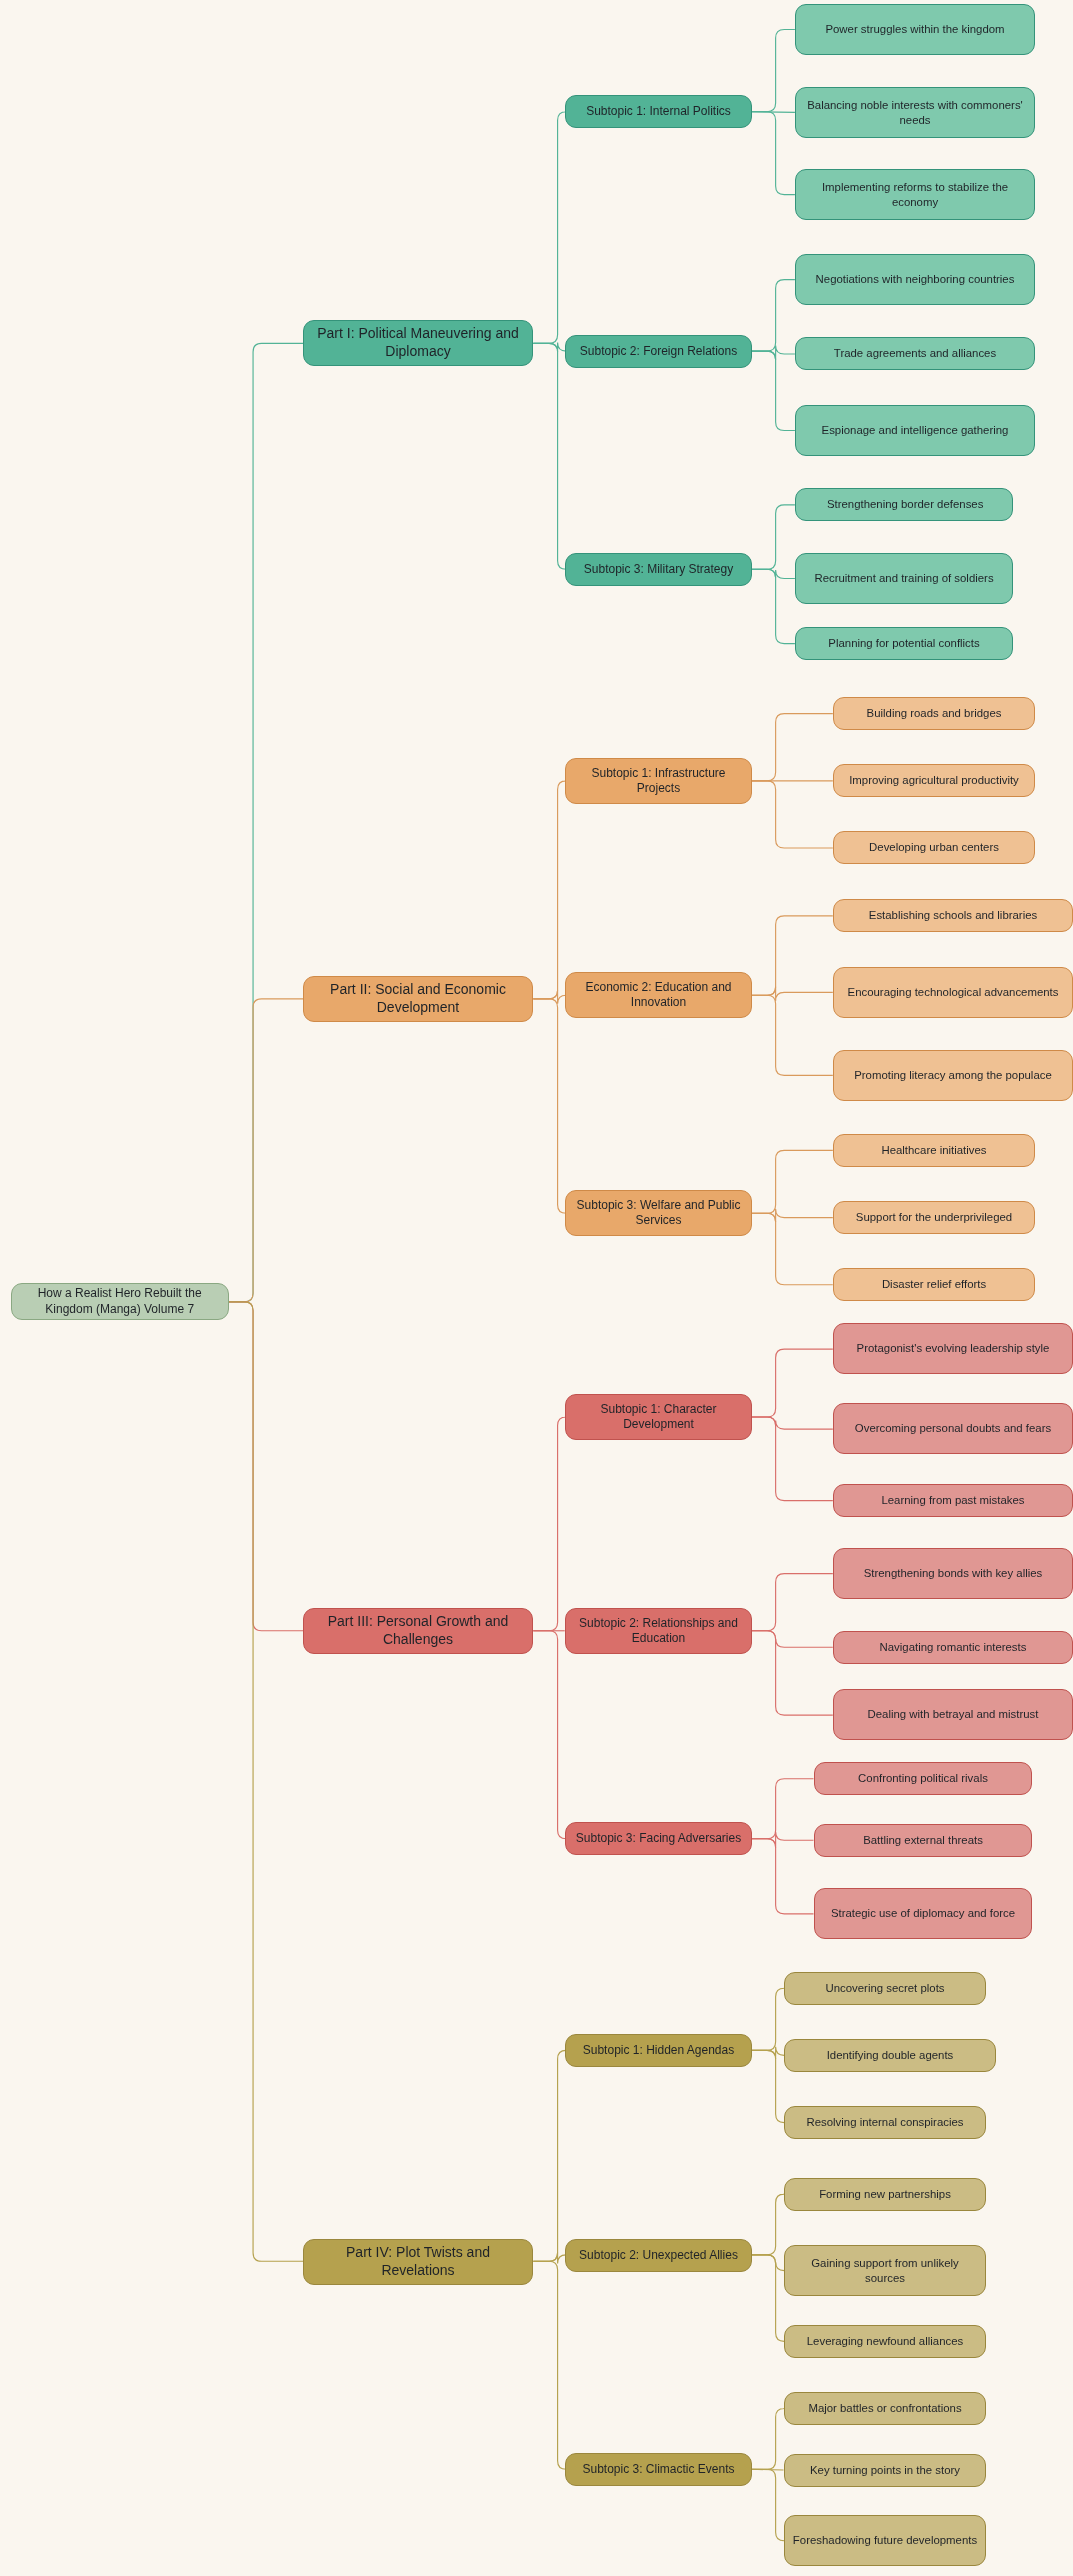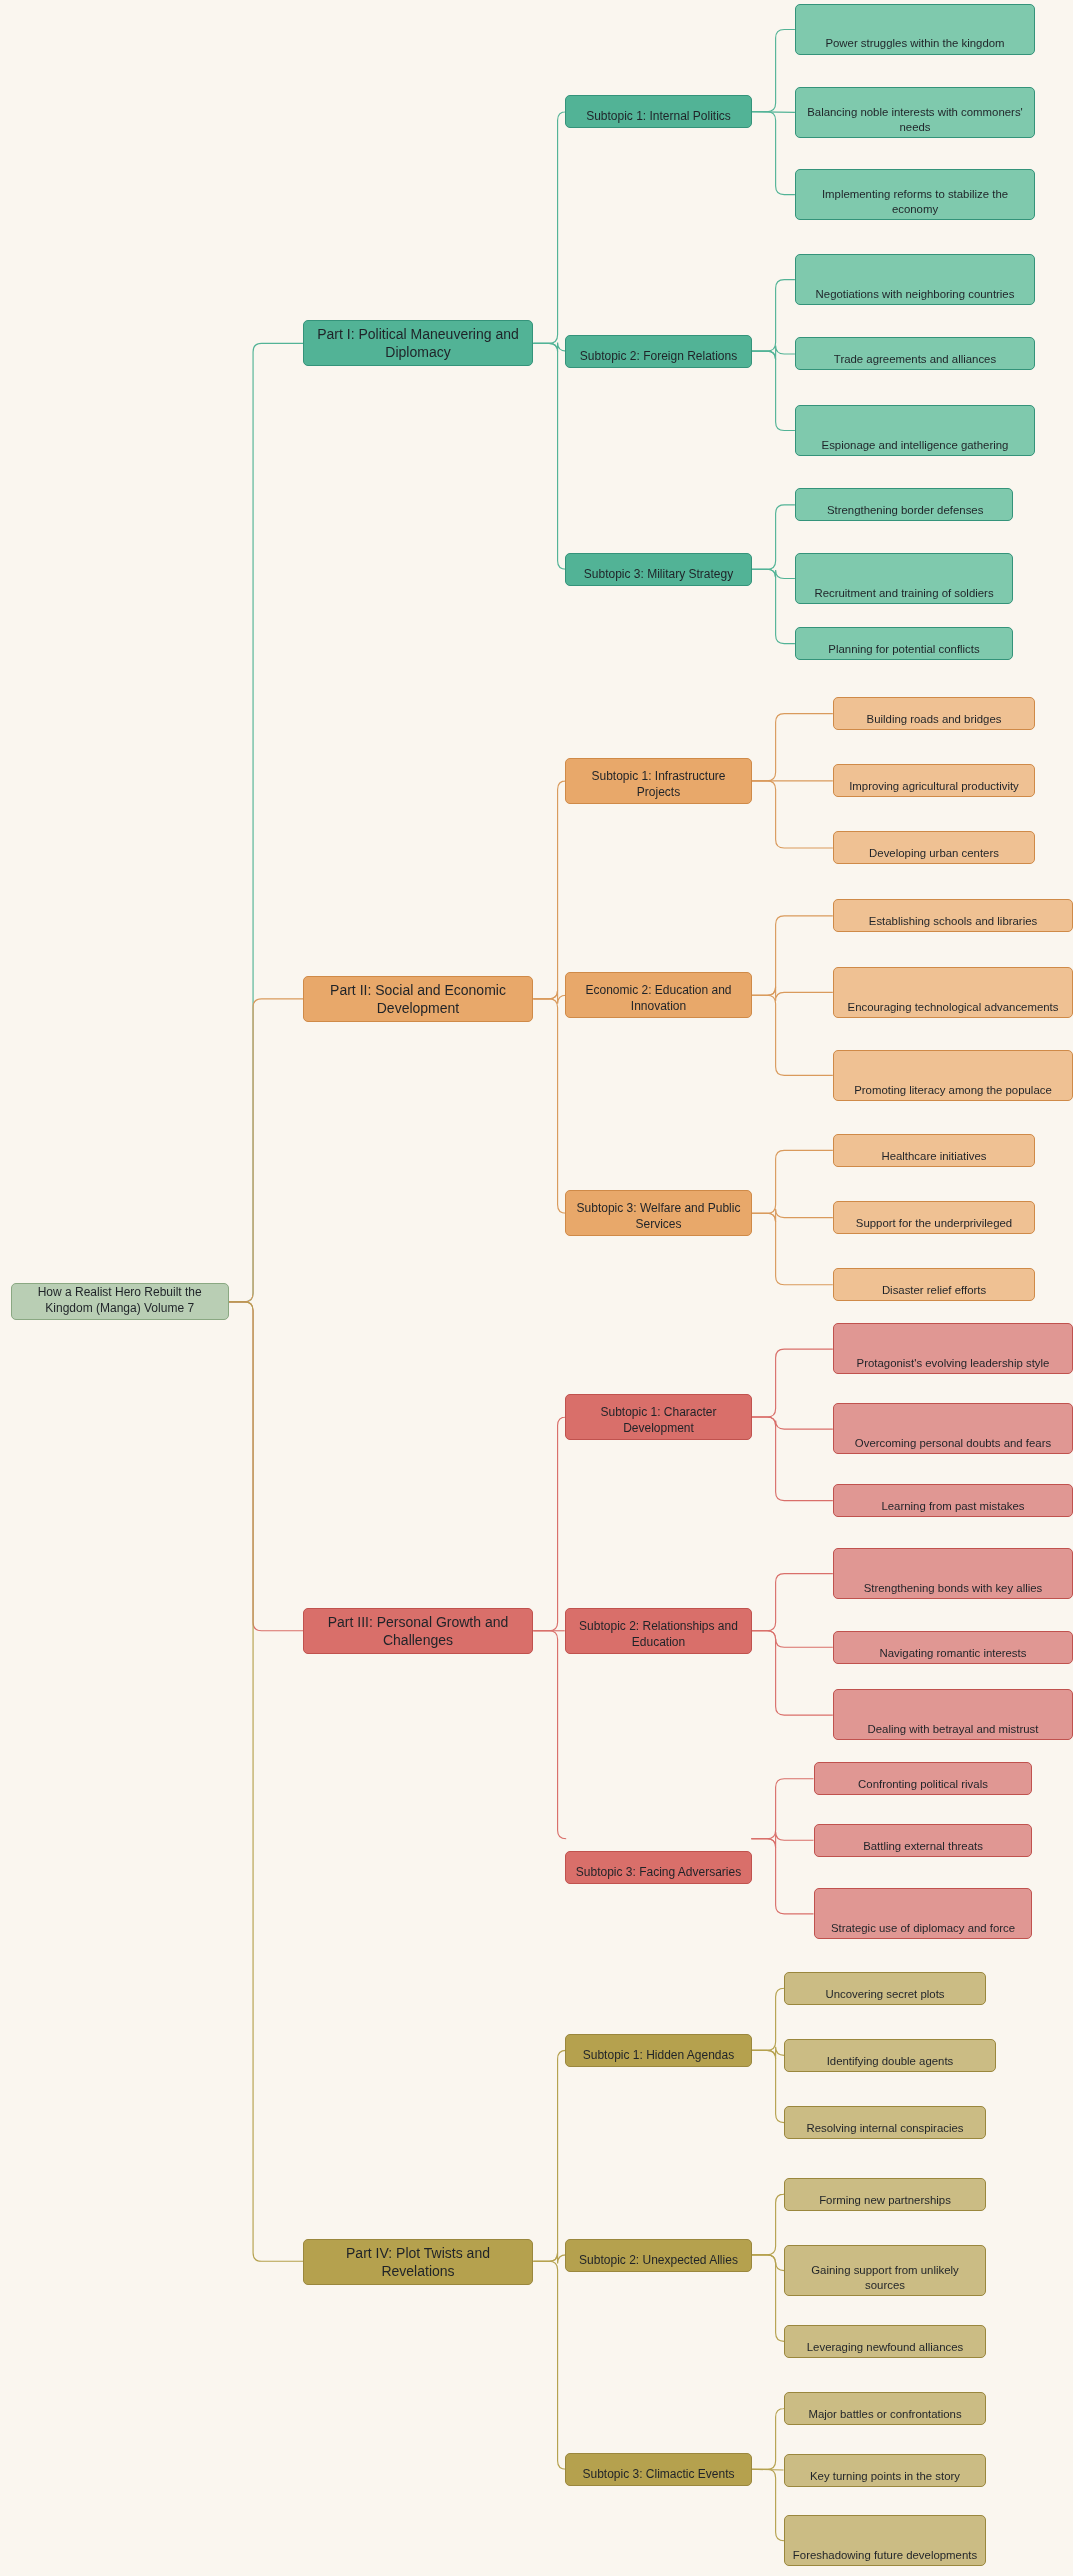--- a/index.html
+++ b/index.html
@@ -21,23 +21,23 @@
     position: absolute;
     left: 0;
     top: 0;
     width: 1073px;
     height: 2576px;
     pointer-events: none;
   }
   .node {
     position: absolute;
     box-sizing: border-box;
-    border-radius: 5px;
+    border-radius: 11px;
     display: flex;
-    align-items: flex-end;
+    align-items: center;
     justify-content: center;
     text-align: center;
     line-height: 1.28;
     padding: 2.9px 5.7px;
     color: #1f2328;
   }
   .node-root {
     font-size: 12px;
   }
   .node-part {
@@ -210,21 +210,21 @@
       </div>
       <div class="node node-leaf" style="left: 833px; top: 1548px; width: 240px; height: 51px; background: rgb(224, 151, 147); border: 1.1px solid rgb(192, 82, 78);">
         <span>Strengthening bonds with key allies</span>
       </div>
       <div class="node node-leaf" style="left: 833px; top: 1631px; width: 240px; height: 33px; background: rgb(224, 151, 147); border: 1.1px solid rgb(192, 82, 78);">
         <span>Navigating romantic interests</span>
       </div>
       <div class="node node-leaf" style="left: 833px; top: 1689px; width: 240px; height: 51px; background: rgb(224, 151, 147); border: 1.1px solid rgb(192, 82, 78);">
         <span>Dealing with betrayal and mistrust</span>
       </div>
-      <div class="node node-sub" style="left: 565px; top: 1822px; width: 187px; height: 33px; background: rgb(217, 111, 106); border: 1.1px solid rgb(192, 82, 78); margin-top: 29px;">
+      <div class="node node-sub" style="left: 565px; top: 1822px; width: 187px; height: 33px; background: rgb(217, 111, 106); border: 1.1px solid rgb(192, 82, 78);">
         <span>Subtopic 3: Facing Adversaries</span>
       </div>
       <div class="node node-leaf" style="left: 814px; top: 1762px; width: 218px; height: 33px; background: rgb(224, 151, 147); border: 1.1px solid rgb(192, 82, 78);">
         <span>Confronting political rivals</span>
       </div>
       <div class="node node-leaf" style="left: 814px; top: 1824px; width: 218px; height: 33px; background: rgb(224, 151, 147); border: 1.1px solid rgb(192, 82, 78);">
         <span>Battling external threats</span>
       </div>
       <div class="node node-leaf" style="left: 814px; top: 1888px; width: 218px; height: 51px; background: rgb(224, 151, 147); border: 1.1px solid rgb(192, 82, 78);">
         <span>Strategic use of diplomacy and force</span>

